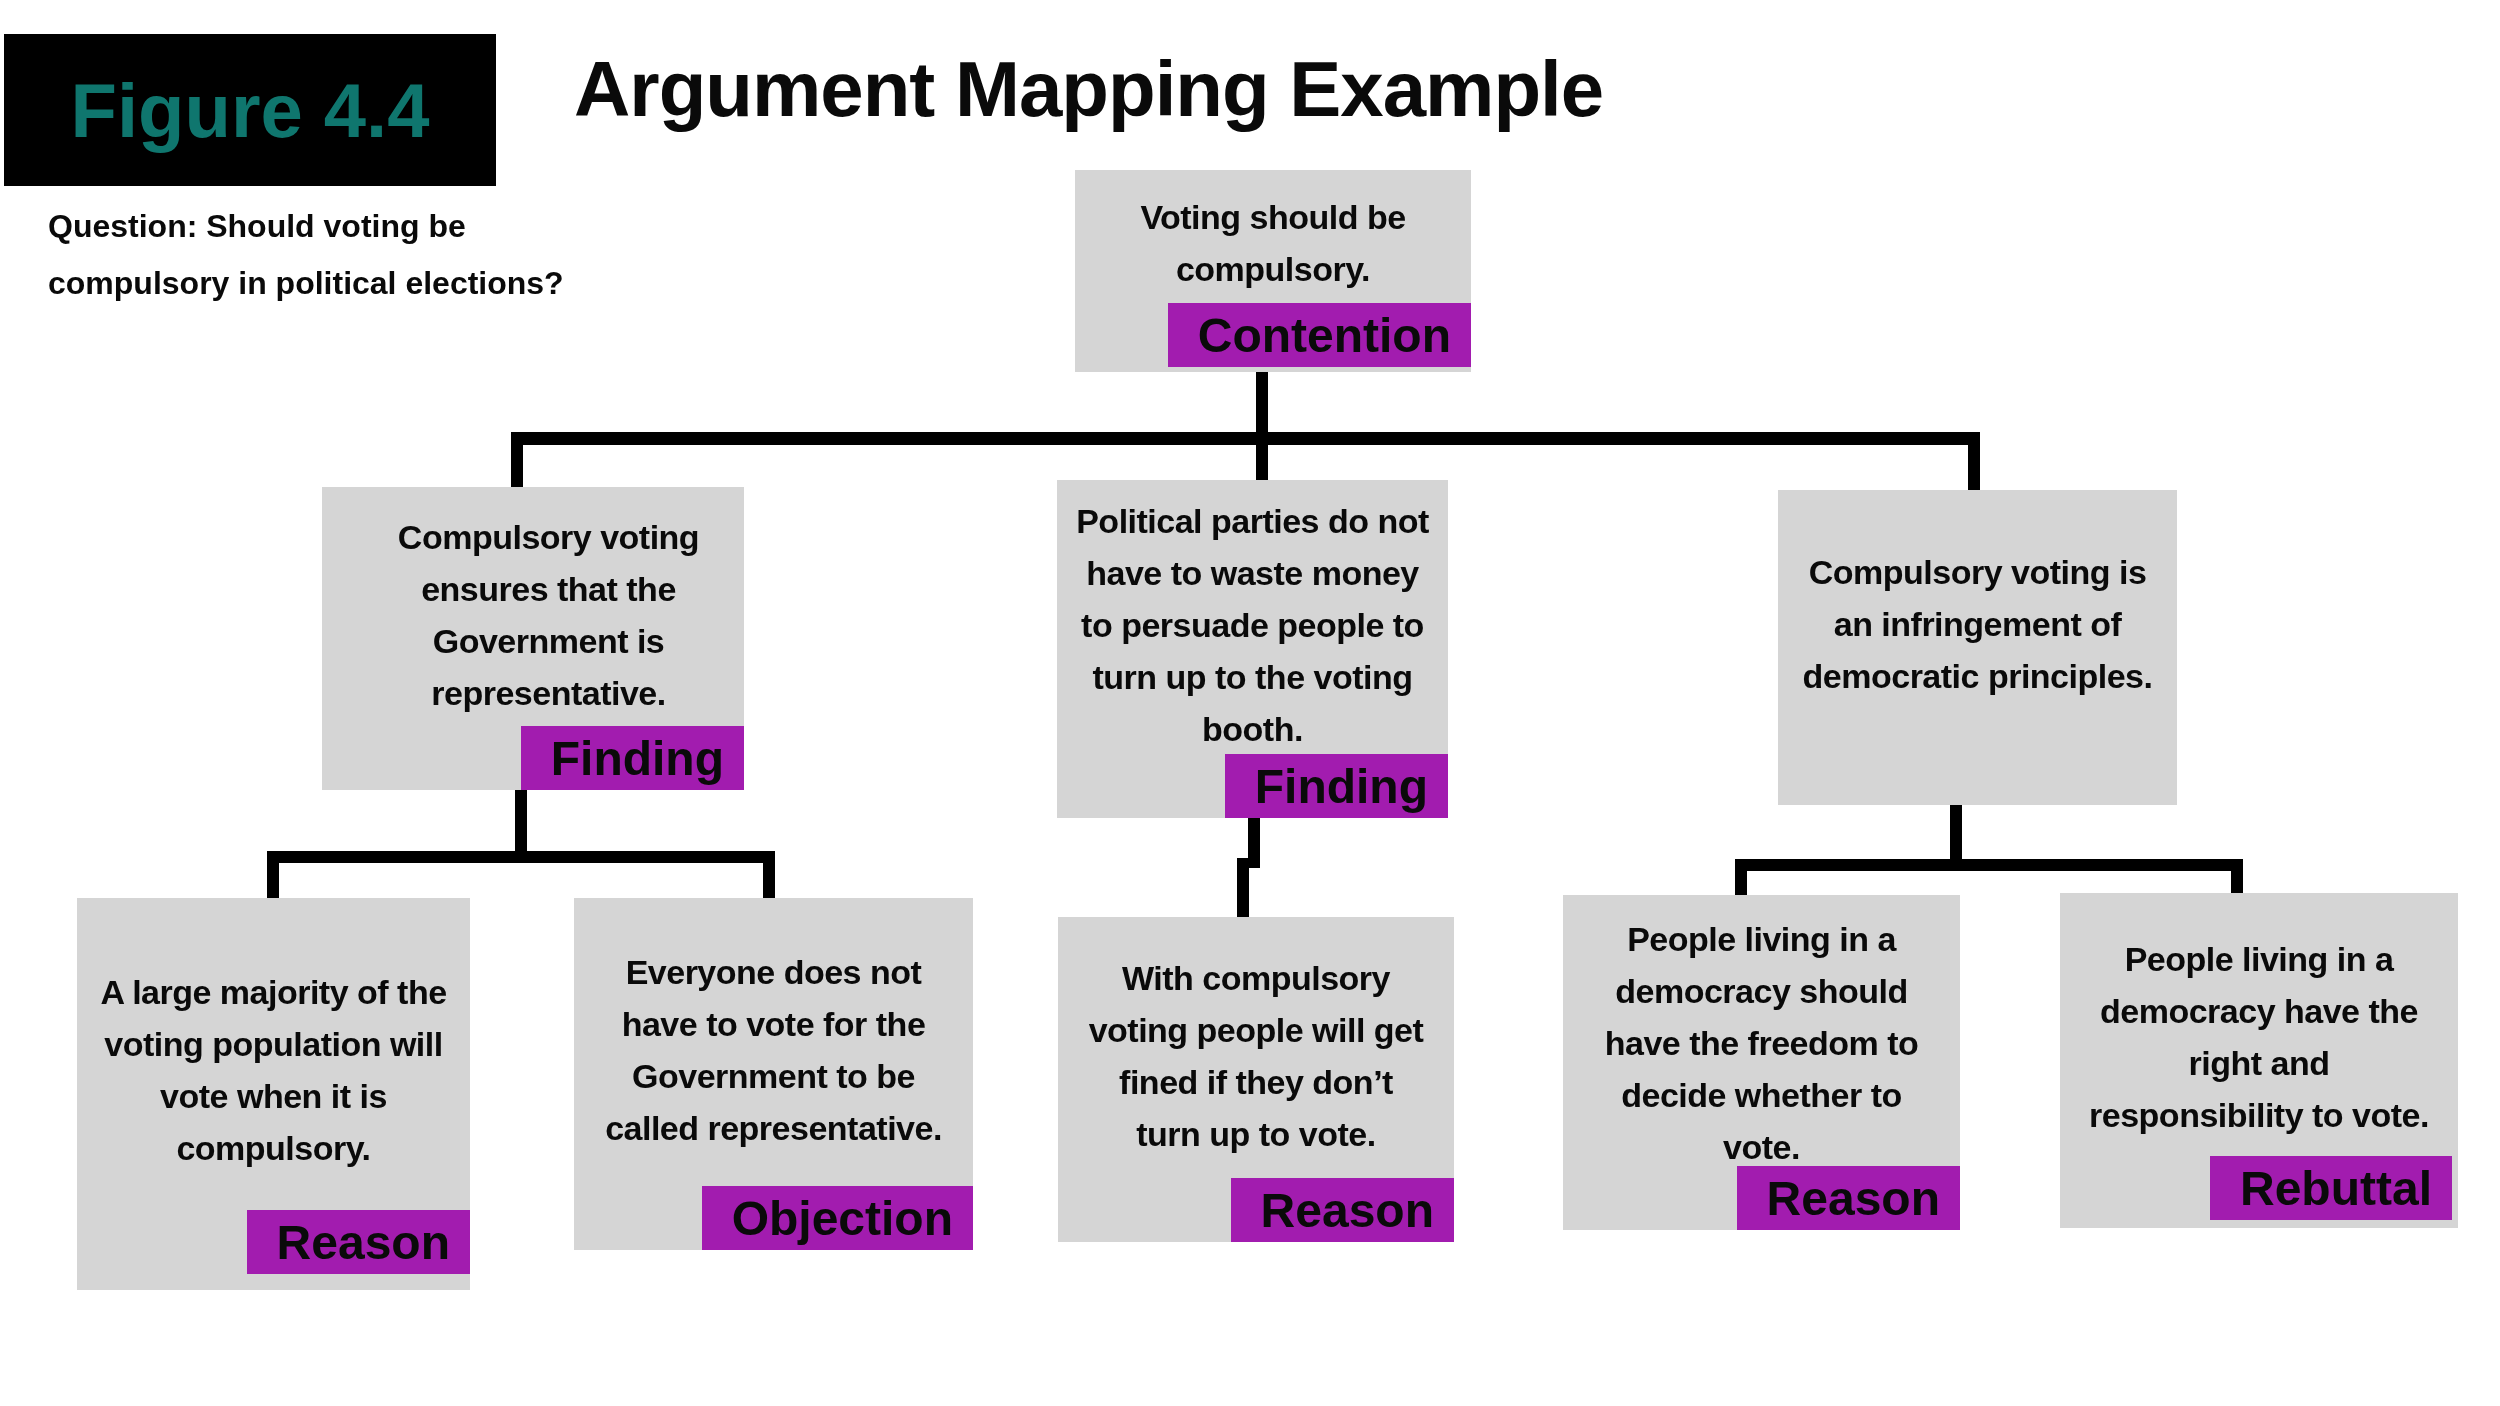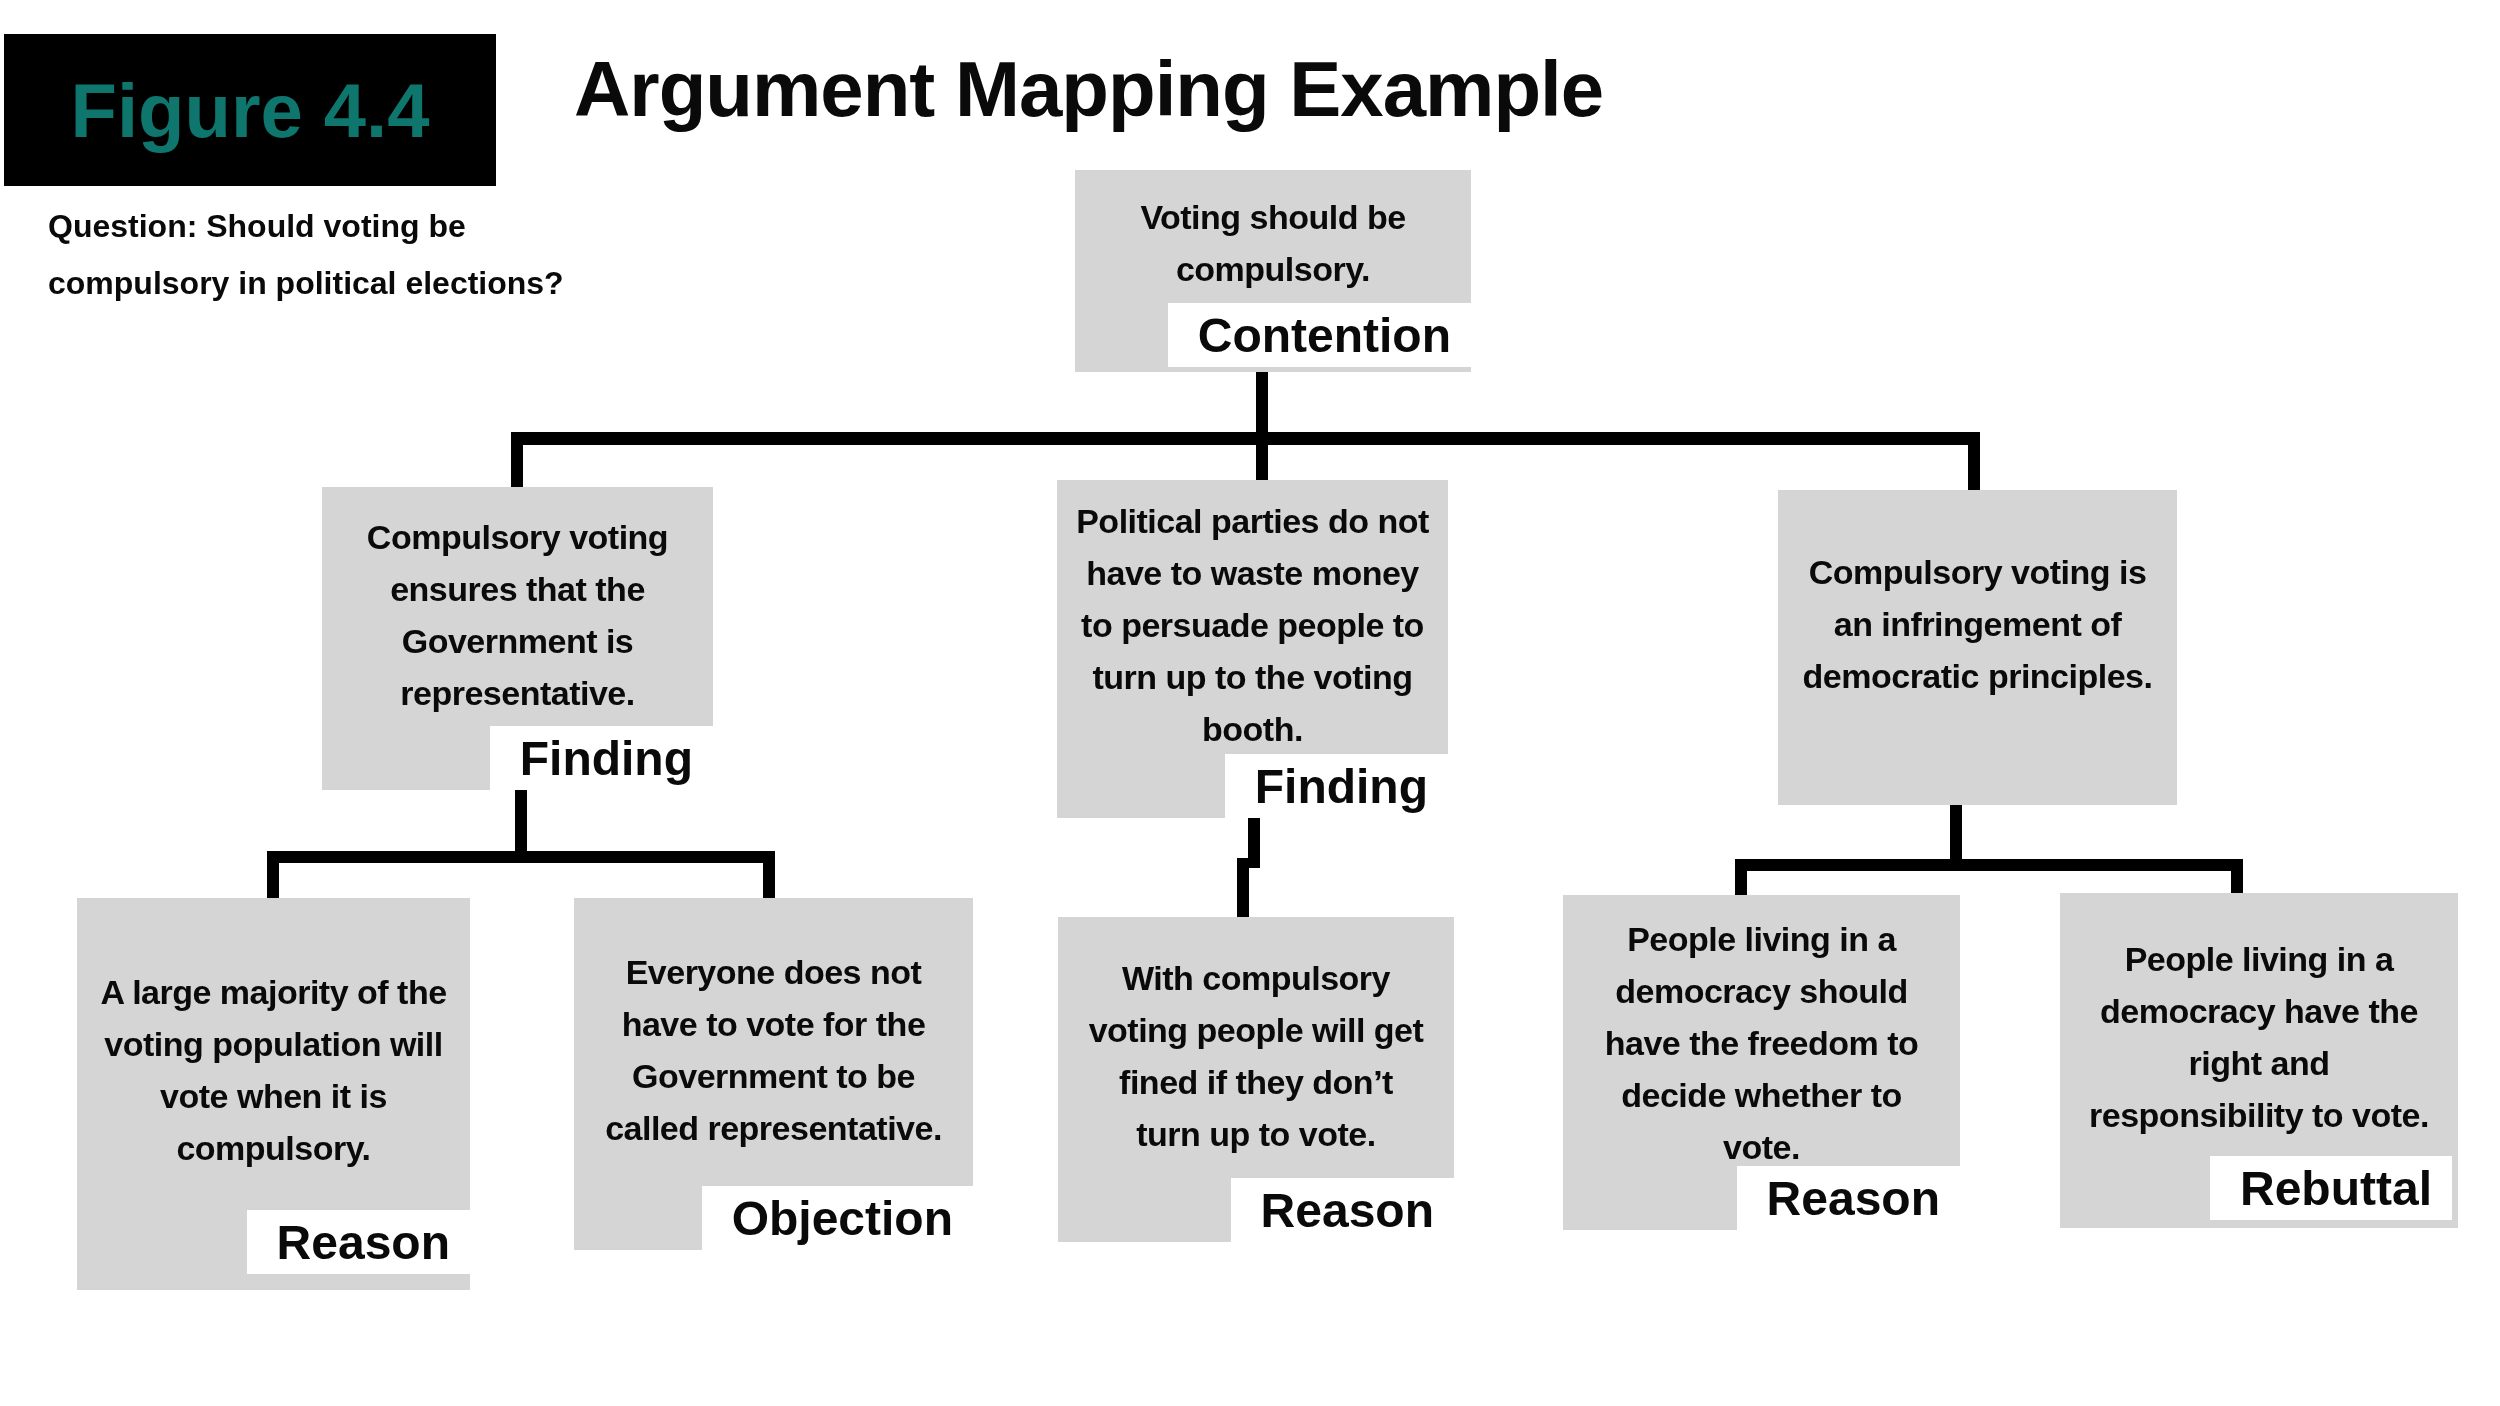--- a/index.html
+++ b/index.html
@@ -8,21 +8,21 @@
   .figure-badge{position:absolute;left:4px;top:34px;width:492px;height:152px;background:#000000;
           color:#0f766e;display:flex;align-items:center;justify-content:center;
           font-size:76px;font-weight:bold;}
   .main-title{position:absolute;left:574px;top:44px;font-size:78px;font-weight:bold;
           letter-spacing:-1px;white-space:nowrap;}
   .question{position:absolute;left:48px;top:198px;font-size:32px;line-height:57px;
           font-weight:bold;white-space:pre-line;}
   .node{position:absolute;background:#d5d5d5;display:flex;align-items:center;justify-content:center;}
   .node-text{font-size:34px;line-height:52px;letter-spacing:-0.5px;font-weight:bold;
           text-align:center;white-space:pre-line;padding-bottom:48px;}
-  .node-label{position:absolute;right:0;bottom:0;height:64px;background:#ffffff;
+  .node-label{position:absolute;right:0;bottom:0;height:64px;background:#a21caf;
           display:flex;align-items:center;padding:0 20px 0 30px;
           font-size:48px;font-weight:bold;white-space:nowrap;}
   .line{position:absolute;background:#000000;}
 </style>
 </head>
 <body>
 
 <div id="canvas">
 
   <div class="figure-badge">
@@ -50,21 +50,21 @@
   <div class="line" style="left:1735px;top:859px;width:508px;height:12px;"></div>
   <div class="line" style="left:1735px;top:859px;width:12px;height:41px;"></div>
   <div class="line" style="left:2231px;top:859px;width:12px;height:36px;"></div>
 
   <div class="node" style="left:1075px;top:170px;width:396px;height:202px;">
     <div class="node-text" style="padding-bottom:56px;">Voting should be
 compulsory.</div>
     <div class="node-label" style="bottom:5px;">Contention</div>
   </div>
 
-  <div class="node" style="left:322px;top:487px;width:391px;height:303px;">
+  <div class="node" style="left:322px;top:487px;width:391px;height:303px;padding-left:31px;">
     <div class="node-text">Compulsory voting
 ensures that the
 Government is
 representative.</div>
     <div class="node-label">Finding</div>
   </div>
 
   <div class="node" style="left:1057px;top:480px;width:391px;height:338px;">
     <div class="node-text">Political parties do not
 have to waste money

